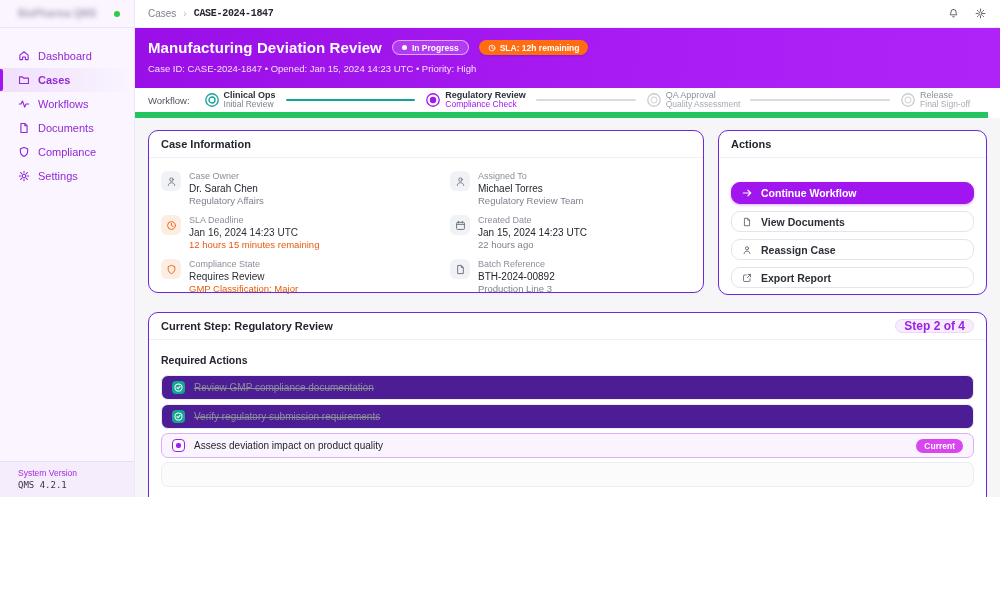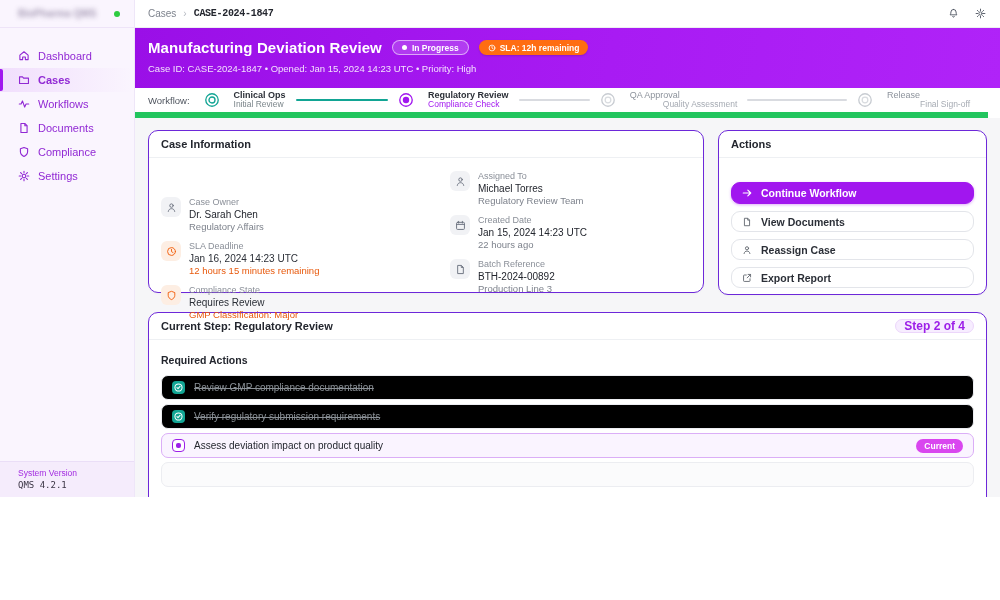--- a/index.html
+++ b/index.html
@@ -34,41 +34,41 @@
   .hero-title { font-size:15px; font-weight:bold; color:#fff; letter-spacing:.1px; }
   .badge-status { display:inline-flex; align-items:center; gap:5px; height:15px; padding:0 9px; border-radius:8px; border:1px solid rgba(255,255,255,.55); background:rgba(255,255,255,.16); color:#fff; font-size:8.5px; font-weight:bold; }
   .badge-status .dot { width:5px; height:5px; border-radius:50%; background:#fff; }
   .badge-sla { display:inline-flex; align-items:center; gap:4px; height:15px; padding:0 9px; border-radius:8px; background:#ff6d12; color:#fff; font-size:8.5px; font-weight:bold; box-shadow:0 1px 2px rgba(0,0,0,.15); }
   .badge-sla svg { width:8px; height:8px; }
   .hero-meta { margin-top:7px; font-size:9.5px; color:rgba(255,255,255,.88); }
 
   
   .wfbar { position:absolute; left:135px; top:88px; right:12px; height:30px; background:#fff; border-bottom:6px solid #22c55e; display:flex; align-items:center; padding:0 18px 0 13px; }
   .wf-label { font-size:9.5px; color:#4e545e; margin-right:14px; flex:none; }
-  .wf-step { display:flex; align-items:center; gap:14px; flex:none;justify-content:center; }
+  .wf-step { display:flex; align-items:center; gap:4px; flex:none;justify-content:center; }
   .wf-icon { width:16px; height:16px; flex:none; }
   .wf-texts { line-height:1.15; }
   .wf-t { font-size:9px; font-weight:bold; color:#2c3038; white-space:nowrap; }
   .wf-s { font-size:8.5px; color:#7b858a; white-space:nowrap; }
   .wf-step.pending .wf-t { color:#8d939c; font-weight:normal; }
-  .wf-step.pending .wf-s { color:#a6abb3;margin-left:33px; }
+  .wf-step.pending .wf-s { color:#a6abb3; }
   .wf-step.active .wf-s { color:#a116ef; }
   .wf-line { height:1.5px; background:#d9dbe0; border-radius:1px; margin:0 10px; }
   .wf-line.done { background:#12a594; }
   .f13 { flex:1.3; } .f10 { flex:1; } .f14 { flex:1.4; }
 
   
   .main { position:absolute; left:135px; top:118px; right:0; height:379px; background:#f6f6f8; overflow:hidden; padding:12px 13px 0 13px; }
   .row-top { display:flex; gap:14px; }
   .card { background:#fff; border:1px solid #6d28d9; border-radius:10px; box-shadow:0 1px 2px rgba(20,20,40,.03); }
   .card-head { height:27px; display:flex; align-items:center; padding:0 12px; border-bottom:1px solid #eef0f3; font-size:11px; font-weight:bold; color:#23262e; }
 
   .case-card { flex:1; height:163px; }
   .case-body { display:flex; padding:13px 12px 0 12px; }
-  .col { width:289px;margin-top:26px; } .col2 { flex:1; }
+  .col { width:289px; } .col2 { flex:1; }
   .field { display:flex; gap:8px; margin-bottom:8px; }
   .chip { width:20px; height:20px; border-radius:6px; background:#f1f2f5; display:flex; align-items:center; justify-content:center; flex:none; }
   .chip svg { width:11px; height:11px; color:#6b7280; }
   .chip.orange { background:#fdeee3; } .chip.orange svg { color:#f2600d; }
   .f-label { font-size:9px; color:#8a8f98; line-height:11px; }
   .f-value { font-size:10px; font-weight:normal; color:#23262e; line-height:13px; }
   .f-sub { font-size:9.5px; color:#7d828c; line-height:12px; }
   .f-sub.orange, .f-value.orange-v { color:#e8590c; }
   .field.orange .f-value { color:#2b2f37; }
 
@@ -78,21 +78,21 @@
   .abtn + .abtn { margin-top:7px; }
   .abtn svg { width:10px; height:10px; color:#5a6068; flex:none; }
   .abtn.primary { margin-top:12px; height:22px; background:#a116ef; border-color:#a116ef; color:#fff; box-shadow:0 1px 3px rgba(161,22,239,.35); }
   .abtn.primary svg { color:#fff; }
 
   .step-card { margin-top:17px; height:400px; }
   .step-head { justify-content:space-between; }
   .step-badge { height:14px; display:inline-flex; align-items:center; padding:0 8px; border-radius:8px; background:#f7edff; border:1px solid #ecd6fb; color:#9d1fe8; font-size:12px; font-weight:bold; }
   .step-body { padding:14px 12px 0 12px; }
   .req-label { font-size:10.5px; font-weight:bold; color:#23262e; margin-bottom:9px; }
-  .task { display:flex; align-items:center; gap:9px; height:25px; border:1px solid #ecedf1; background:#000000; border-radius:7px; padding:0 10px; margin-bottom:4px; }
+  .task { display:flex; align-items:center; gap:9px; height:25px; border:1px solid #ecedf1; background:#4c1d95; border-radius:7px; padding:0 10px; margin-bottom:4px; }
   .task.current { background:#faf4ff; border-color:#dbaef7; }
   .task.todo { background:#fbfbfc; }
   .task-text { font-size:10px; color:#373c45; }
   .task.done .task-text { color:#8a9096; text-decoration:line-through; }
   .task.current .task-text { color:#23262e; }
   .cb { width:13px; height:13px; border-radius:4px; flex:none; display:flex; align-items:center; justify-content:center; cursor:pointer; }
   .cb.done { background:#12a594; }
   .cb.current { background:#fff; border:1.5px solid #9d1fe8; position:relative; }
   .cb.current::after { content:""; position:absolute; left:2.5px; top:2.5px; width:5px; height:5px; border-radius:2px; background:#9d1fe8; }
   .cb.empty { background:#fff; border:1.5px solid #d3d7dd; }

